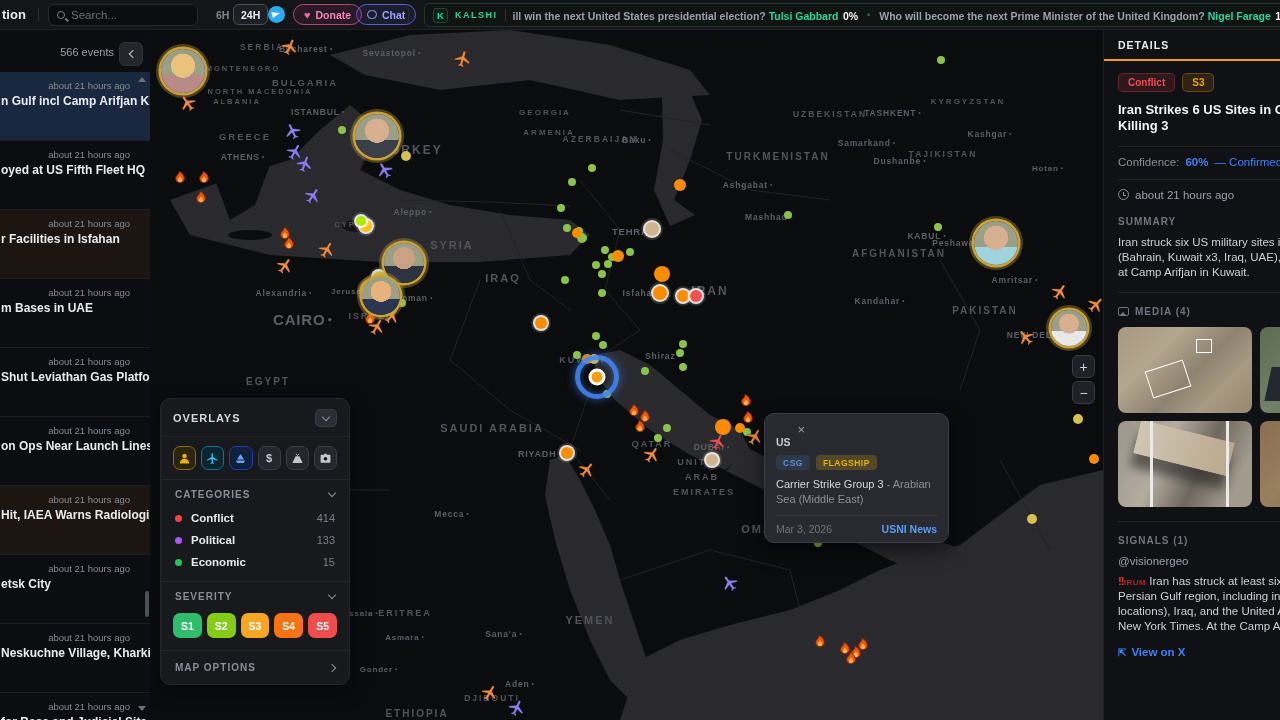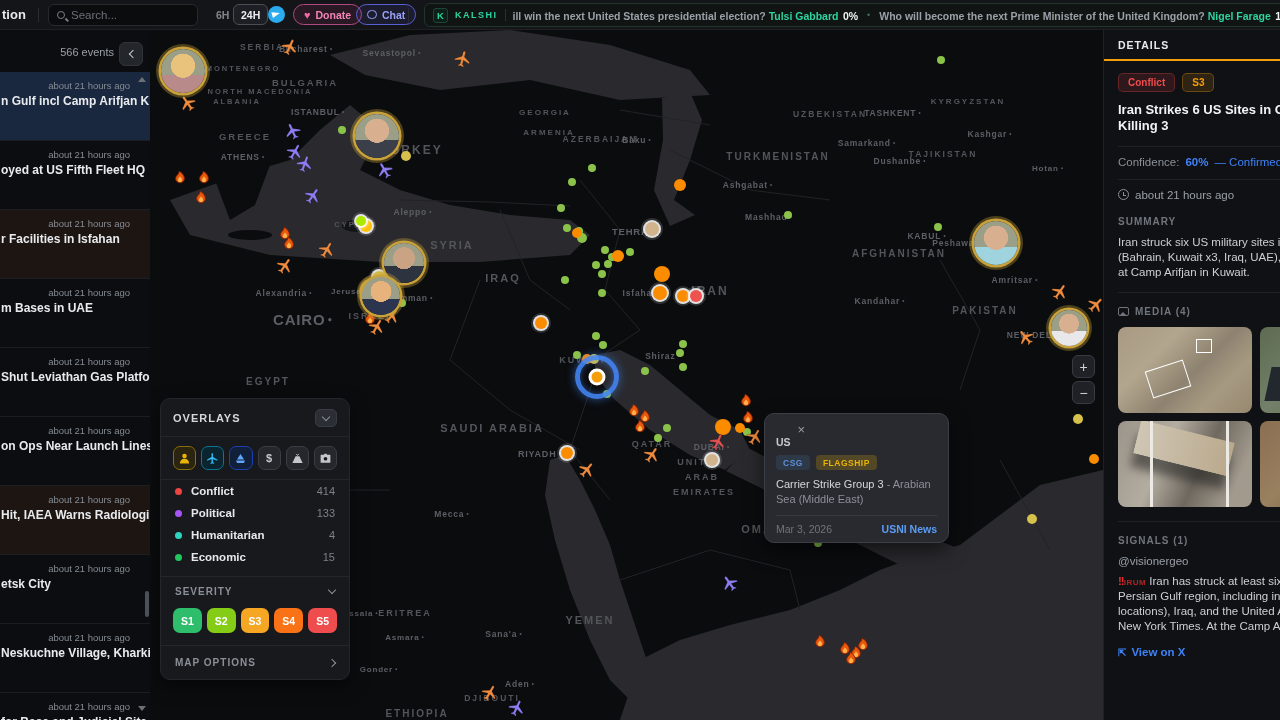--- a/index.html
+++ b/index.html
@@ -615,35 +615,34 @@
       <div class="tgl" style="background: rgb(37, 39, 44); border: 1px solid rgb(58, 61, 67);">
         <span style="display: flex;">
           <svg viewBox="0 0 24 24" fill="#c3c6cb" width="13" height="13">
             <path d="M9 5l1.2-2h3.6L15 5h5a1 1 0 0 1 1 1v13a1 1 0 0 1-1 1H4a1 1 0 0 1-1-1V6a1 1 0 0 1 1-1z"></path>
             <circle cx="12" cy="12.5" r="3.4" fill="#17191d"></circle>
           </svg>
         </span>
       </div>
     </div>
   <div class="ov-sep"></div>
+  <div class="sec-head">
+    <span class="sec-title">CATEGORIES</span>
+    <span class="chev down dim"></span>
+  </div>
   <div id="cat-list">
       <div class="cat-row">
         <div class="cat-dot" style="background: rgb(239, 68, 68);"></div>
         <div class="cat-label">Conflict</div>
         <div class="cat-count">414</div>
       </div>
       <div class="cat-row">
         <div class="cat-dot" style="background: rgb(168, 85, 247);"></div>
         <div class="cat-label">Political</div>
         <div class="cat-count">133</div>
-      </div>
-      <div class="cat-row">
-        <div class="cat-dot" style="background: rgb(45, 212, 191);"></div>
-        <div class="cat-label">Humanitarian</div>
-        <div class="cat-count">4</div>
       </div>
       <div class="cat-row">
         <div class="cat-dot" style="background: rgb(34, 197, 94);"></div>
         <div class="cat-label">Economic</div>
         <div class="cat-count">15</div>
       </div>
     </div>
   <div class="ov-sep" style="margin-top:8px"></div>
   <div class="sec-head">
     <span class="sec-title">SEVERITY</span>

